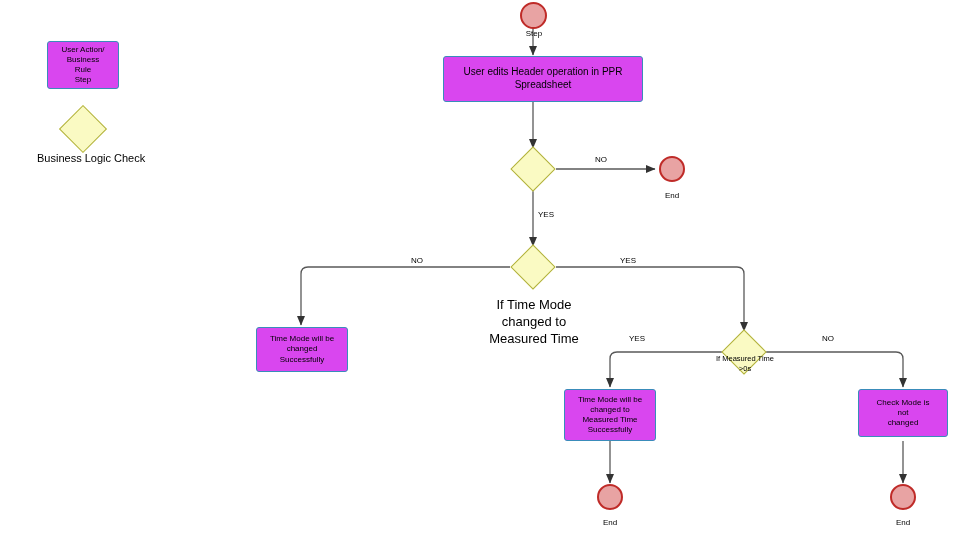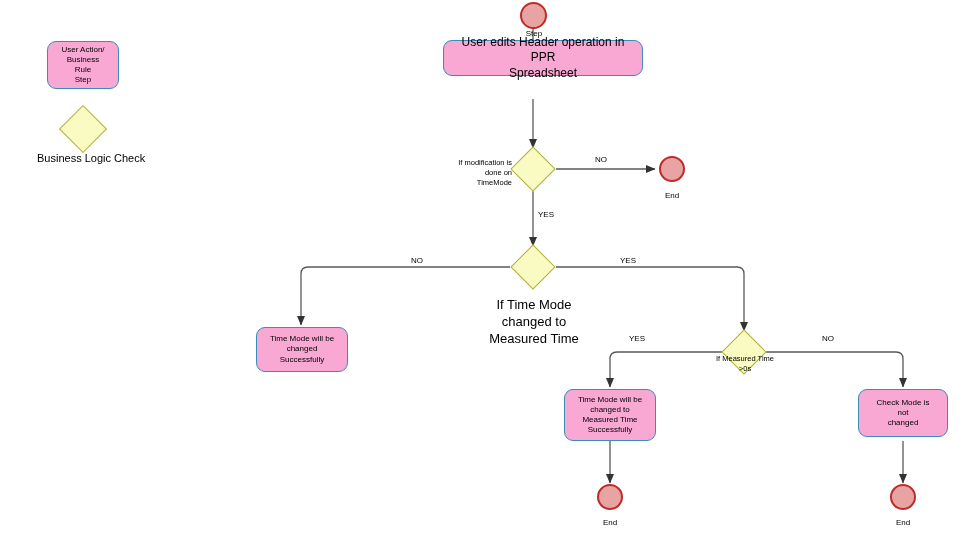--- a/index.html
+++ b/index.html
@@ -26,23 +26,23 @@
     pointer-events: none;
   }
 
   
   .node {
     position: absolute;
     box-sizing: border-box;
   }
 
   .process {
-    background: #f9a8d4;
+    background: #d946ef;
     border: 1.6px solid #3a8cba;
-    border-radius: 9px;
+    border-radius: 3px;
     display: flex;
     align-items: center;
     justify-content: center;
     text-align: center;
     color: #000000;
     line-height: 1.28;
     padding: 2px 12px;
   }
 
   .terminator {
@@ -133,29 +133,26 @@
 
   <div class="diamond-wrap" style="left:66px; top:112px; width:34px; height:34px;">
     <div class="diamond"></div>
   </div>
 
   <div class="legend-caption" style="left:37px; top:152px; font-size:11px;">Business Logic Check</div>
 
   <div class="node terminator" style="left:520px; top:2px; width:27px; height:27px;"></div>
   <div class="label center" style="left:534px; top:29px; font-size:8px;">Step</div>
 
-  <div class="node process" style="left: 443px; top: 40px; width: 200px; height: 36px; font-size: 12px; white-space: pre-line;">User edits Header operation in PPR
+  <div class="node process" style="left: 443px; top: 56px; width: 200px; height: 46px; font-size: 10px; white-space: pre-line;">User edits Header operation in PPR
 Spreadsheet</div>
 
   <div class="diamond-wrap" style="left:517px; top:153px; width:32px; height:32px;">
     <div class="diamond"></div>
   </div>
-  <div class="label right" style="left: 436px; top: 158px; width: 76px; font-size: 7.5px; white-space: pre-line;">If modification is
-done on
-TimeMode</div>
   <div class="edge-label" style="left:601px; top:155px; font-size:8px;">NO</div>
   <div class="edge-label" style="left:546px; top:210px; font-size:8px;">YES</div>
 
   <div class="node terminator" style="left:659px; top:156px; width:26px; height:26px;"></div>
   <div class="label center" style="left:672px; top:191px; font-size:8px;">End</div>
 
   <div class="diamond-wrap" style="left:517px; top:251px; width:32px; height:32px;">
     <div class="diamond"></div>
   </div>
   <div class="label center" style="left: 534px; top: 289px; font-size: 13px; white-space: pre-line; margin-top: 8px;">If Time Mode

